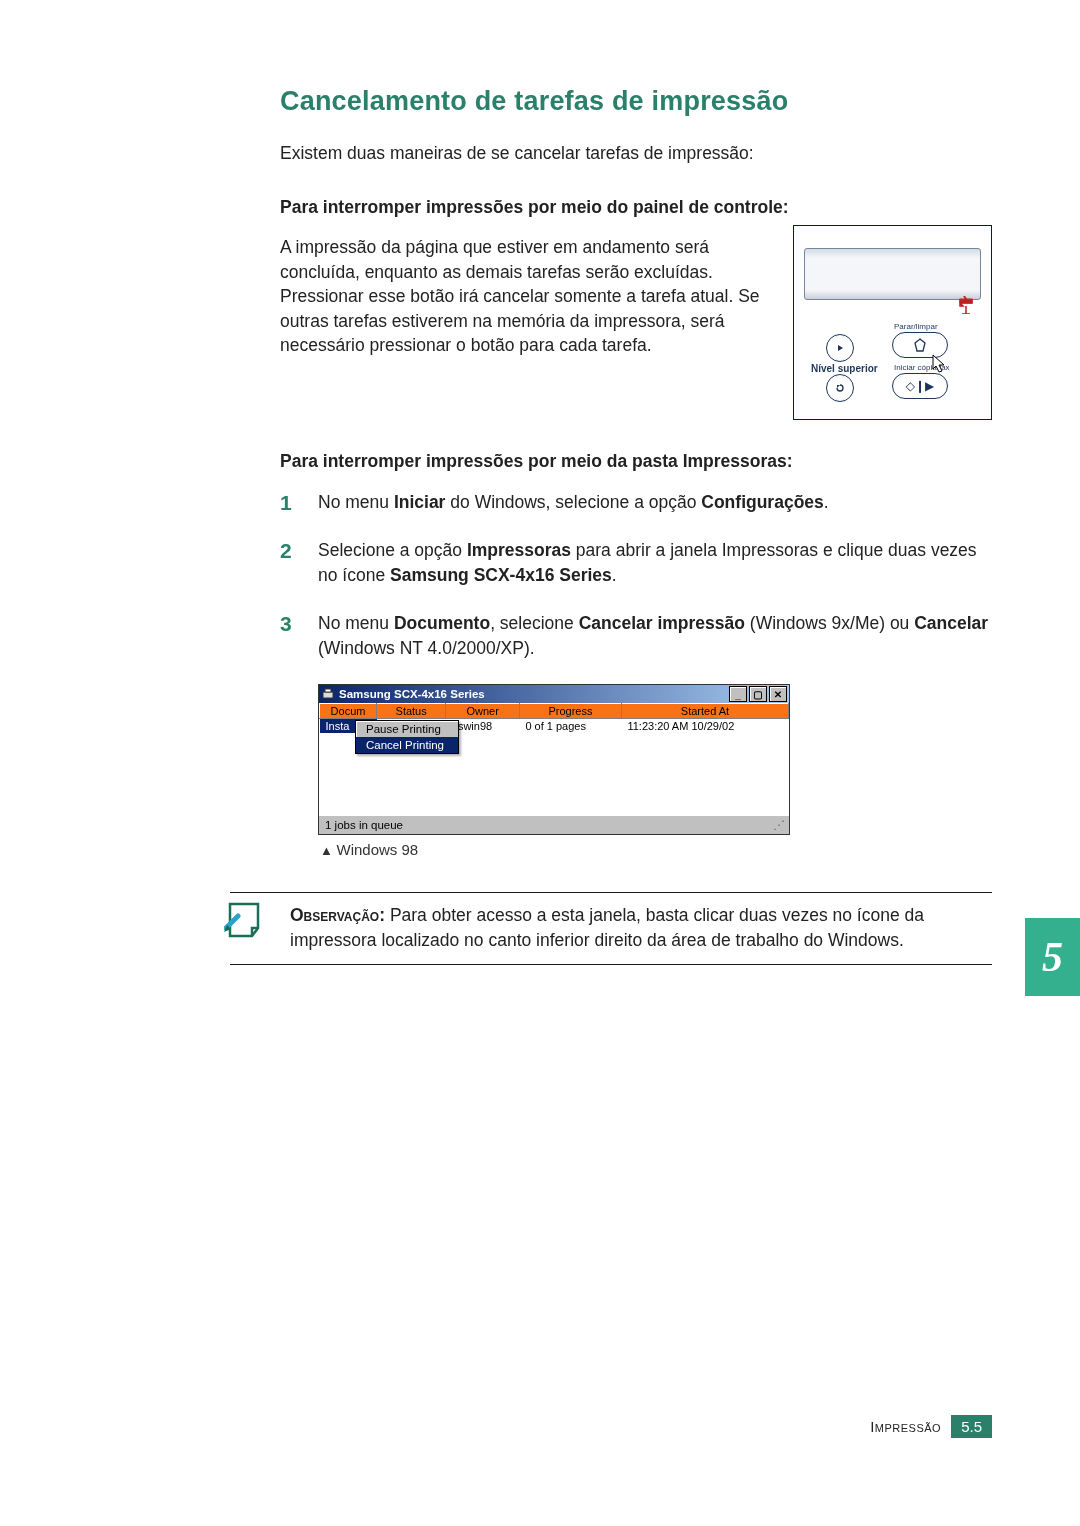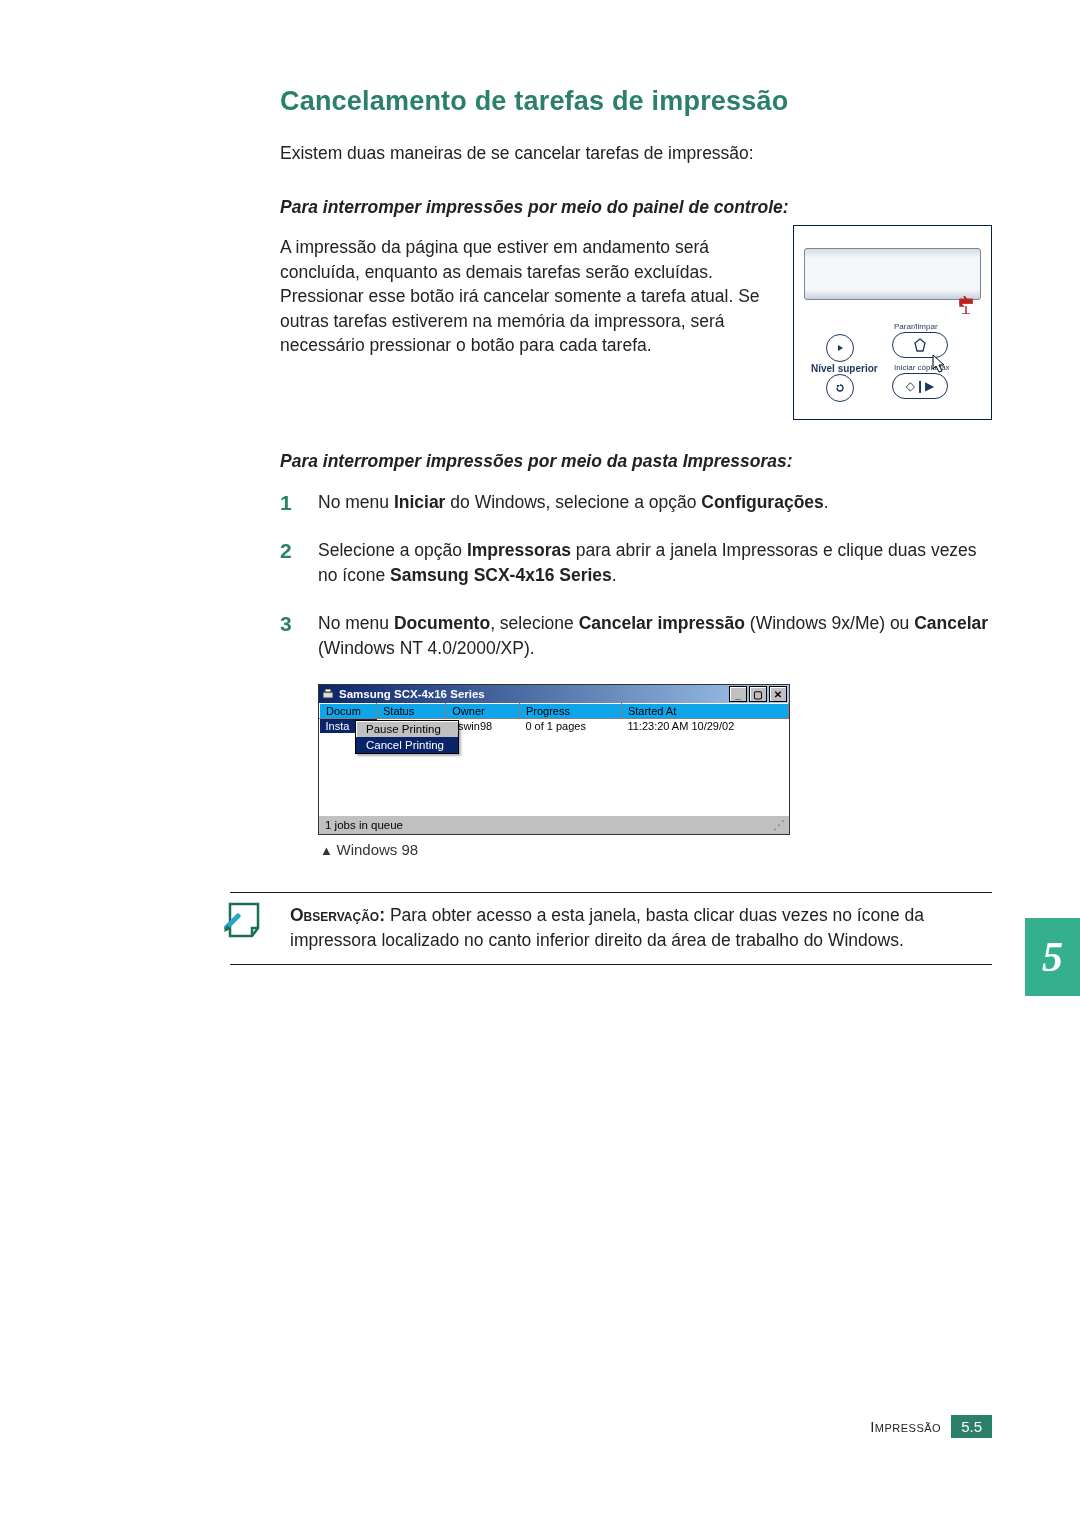--- a/index.html
+++ b/index.html
@@ -21,21 +21,20 @@
     font-weight: 700;
     color: #2a8069;
     margin: 0 0 24px 0;
     letter-spacing: .2px;
   }
   .intro { margin-bottom: 30px; line-height: 1.4; }
   .bold-sub {
     font-weight: 700;
     line-height: 1.35;
     margin-bottom: 16px;
-    font-style: italic;
   }
   .pressione { margin-bottom: 16px; }
   .row-block { display: flex; align-items: flex-start; margin-bottom: 30px; }
   .row-text { flex: 1; line-height: 1.4; }
   .row-img  {
     width: 197px; height: 193px;
     border: 1px solid #021f42; margin-left: 26px; margin-top:-10px;
     position: relative; background:#fff;
   }
   .lcd {
@@ -88,21 +87,21 @@
     width:16px; height:14px; background:#c0c0c0; margin-left:2px;
     border:1px solid #000; box-shadow:inset 1px 1px #fff;
     display:flex; align-items:center; justify-content:center; font-size:10px; color:#000;
   }
   .menubar { background:#c0c0c0; padding:2px 4px; border-bottom:1px solid #808080; }
   .menubar span { margin-right:8px; }
   .menubar span u { text-decoration:underline; }
   .tablewrap { background:#fff; height:112px; position:relative; overflow:hidden; }
   .tablewrap table { border-collapse:collapse; width:100%; }
   .tablewrap th {
-    background:#0ea5e9; text-align:left; font-weight:400; padding:1px 6px;
+    background:#f97316; text-align:center; font-weight:400; padding:1px 6px;
     border:1px solid #808080; border-left-color:#fff; border-top-color:#fff; font-size:11px;
   }
   .tablewrap td { padding:1px 6px; font-size:11px; white-space:nowrap; }
   .dropdown {
     position:absolute; left:36px; top:17px; background:#c0c0c0; border:1px solid #000;
     box-shadow:inset 1px 1px #fff, 2px 2px 2px rgba(0,0,0,.3); z-index:2;
   }
   .dropdown div { padding:2px 14px 2px 10px; }
   .dropdown div.hl { background:#0a246a; color:#fff; }
   .statusbar {

